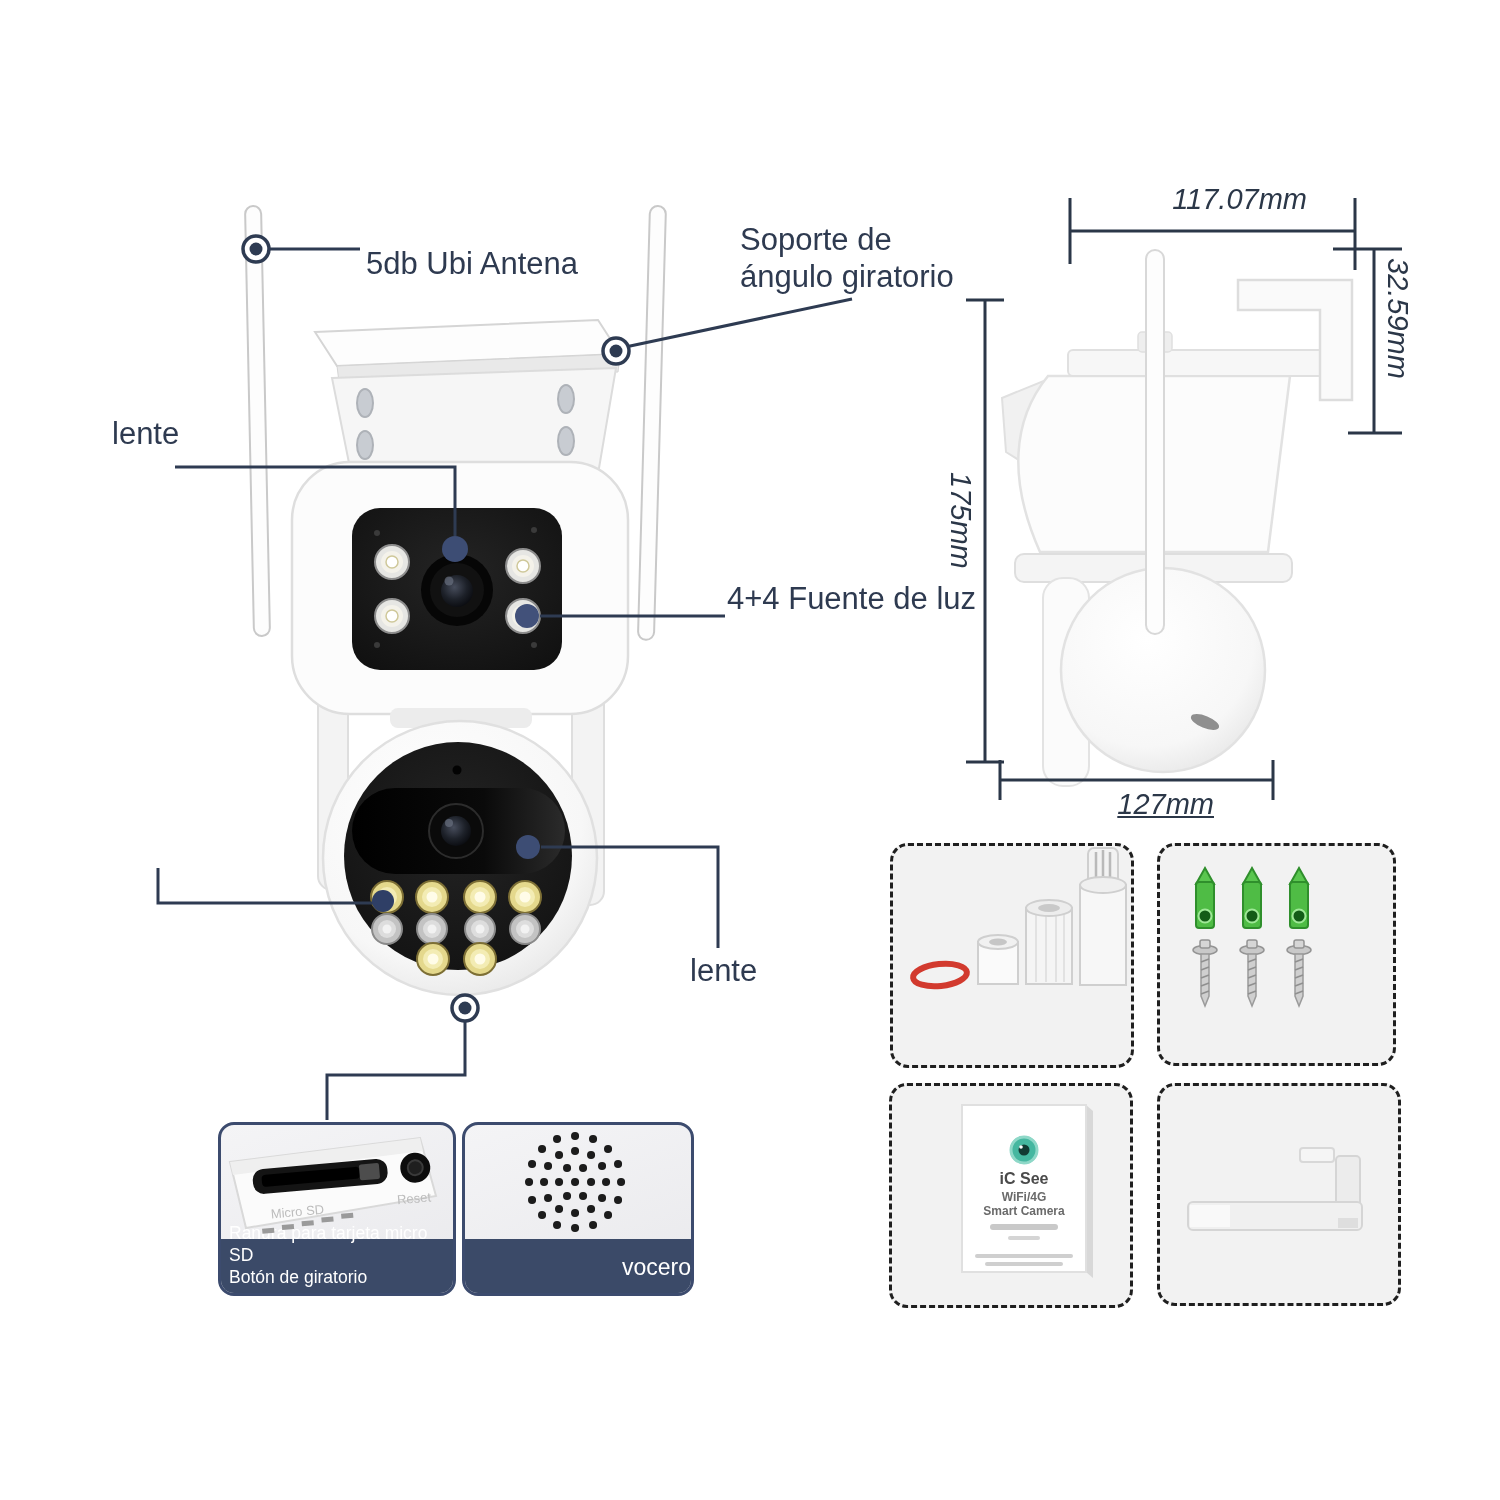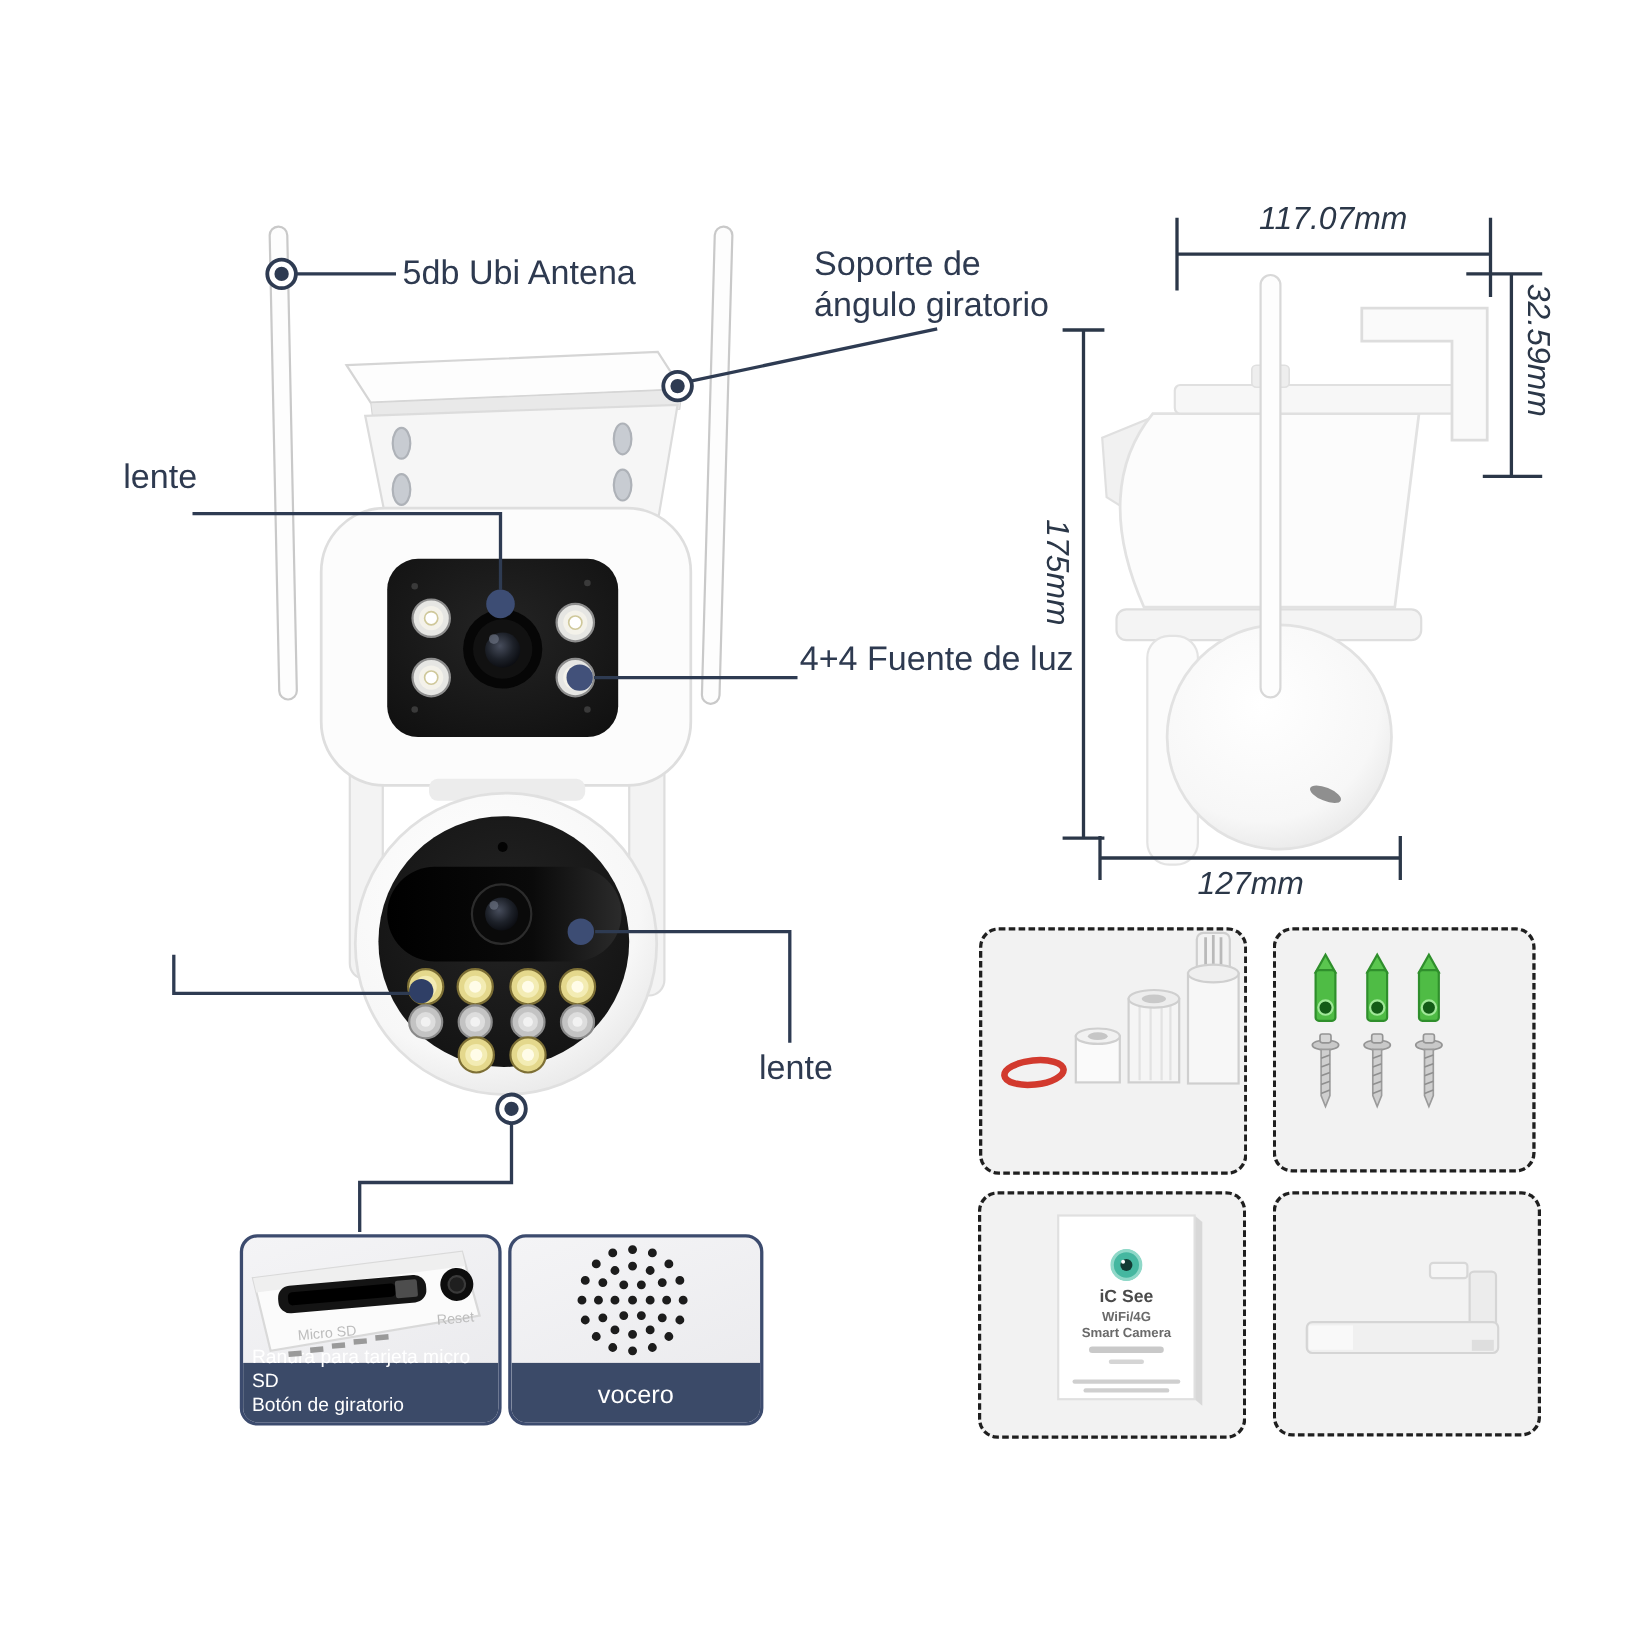--- a/index.html
+++ b/index.html
@@ -2,21 +2,21 @@
 <html><head>
 <meta charset="utf-8">
 <style>
   html,body{margin:0;padding:0;background:#fff;}
   #canvas{position:relative;width:1500px;height:1500px;background:#fff;overflow:hidden;
           font-family:"Liberation Sans",sans-serif;}
   .layer-svg{position:absolute;left:0;top:0;z-index:2;pointer-events:none;}
   .lbl{position:absolute;z-index:3;color:#2e3a50;font-size:31px;line-height:37px;white-space:nowrap;}
   .dim{position:absolute;z-index:3;color:#2b3748;font-size:29px;font-style:italic;white-space:nowrap;}
   .rot90{transform:rotate(90deg);transform-origin:top left;}
-  .center{text-align:center;}
+  .center{text-align:right;}
   
   .inset{position:absolute;z-index:1;border:3px solid #3c4b6e;border-radius:16px;overflow:hidden;
          background:linear-gradient(160deg,#f4f4f6 0%,#e9e9ec 100%);}
   .inset .band{position:absolute;left:0;right:0;bottom:0;background:#3b4a68;z-index:1;}
   .inset .cap{position:relative;color:#fff;z-index:2;}
   
   .dashbox{position:absolute;z-index:1;border:3px dashed #1f1f1f;border-radius:18px;background:#f2f2f2;}
 </style>
 </head>
 <body>
@@ -264,33 +264,33 @@
 
     <g>
       <rect x="1300" y="1148" width="34" height="14" rx="3" fill="#f5f5f5" stroke="#d8d8d8" stroke-width="2"></rect>
       <rect x="1336" y="1156" width="24" height="66" rx="4" fill="#ececec" stroke="#d5d5d5" stroke-width="2"></rect>
       <rect x="1188" y="1202" width="174" height="28" rx="5" fill="#f0f0f0" stroke="#d5d5d5" stroke-width="2"></rect>
       <rect x="1190" y="1205" width="40" height="22" fill="#f9f9f9"></rect>
       <rect x="1338" y="1218" width="20" height="10" fill="#dedede"></rect>
     </g>
   </svg>
 
-  <div class="lbl" style="left:366px;top:229px;">5db Ubi Antena</div>
+  <div class="lbl" style="left:366px;top:245px;">5db Ubi Antena</div>
 
   <div class="lbl" style="left:740px;top:221px;">
     <div>Soporte de</div>
     <div>ángulo giratorio</div>
   </div>
 
   <div class="lbl" style="left:112px;top:415px;">lente</div>
 
   <div class="lbl" style="left:727px;top:580px;text-align:right;">
     <div>4+4 Fuente de luz</div>
   </div>
 
 
   <div class="lbl" style="left:690px;top:952px;">lente</div>
 
   <div class="dim center" style="left:1117px;top:183px;width:190px;">117.07mm</div>
   <div class="dim rot90" style="left:1414px;top:258px;">32.59mm</div>
   <div class="dim rot90" style="left:977px;top:472px;">175mm</div>
-  <div class="dim center" style="left:1060px;top:788px;width:154px;">127mm</div>
+  <div class="dim center" style="left:1060px;top:788px;width:154px;text-decoration:underline;">127mm</div>
 </div>
 
 </body></html>

